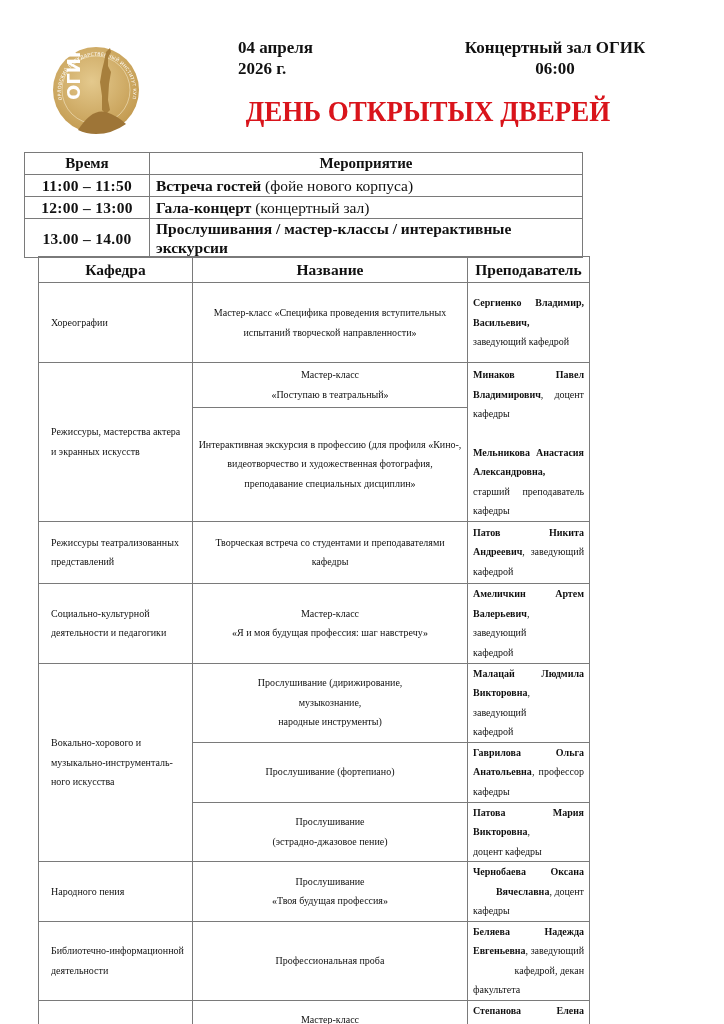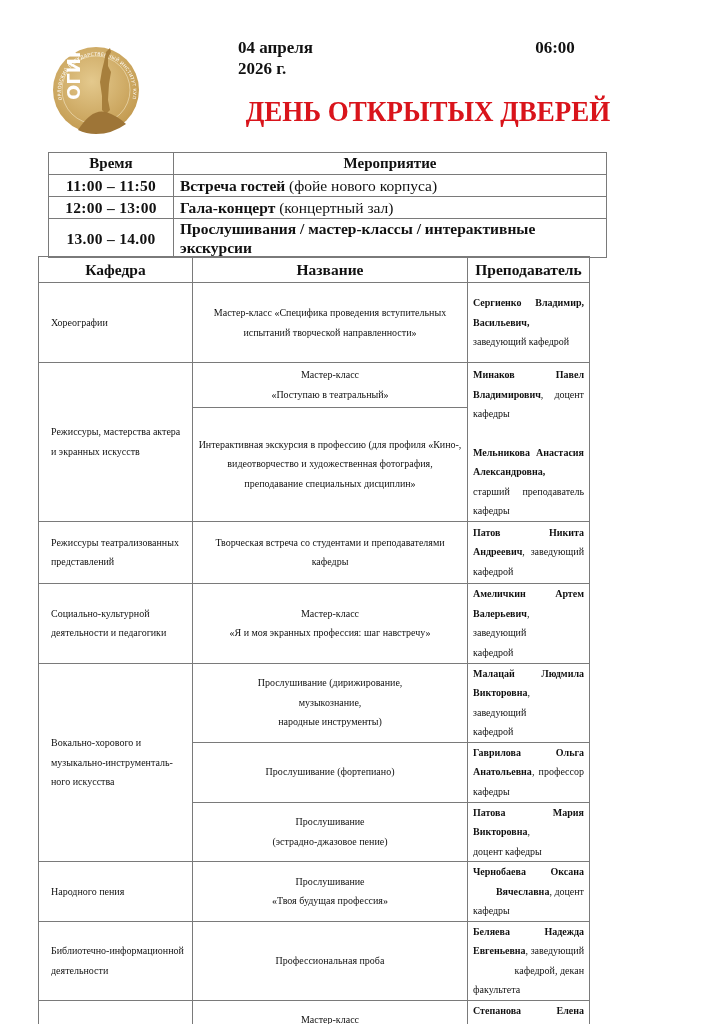--- a/index.html
+++ b/index.html
@@ -8,21 +8,21 @@
   .logo { position: absolute; left: 48px; top: 38px; width: 96px; height: 100px; }
   .hdr-date { position: absolute; left: 238px; top: 37px; width: 110px; 
               font-weight: bold; font-size: 17px; line-height: 21px; }
   .hdr-venue { position: absolute; left: 440px; top: 37px; width: 230px; text-align: center;
                font-weight: bold; font-size: 17px; line-height: 21px; }
   .title { position: absolute; left: 238px; top: 96px; width: 380px; text-align: center;
            font-weight: bold; font-size: 27px; color: #d9141b; letter-spacing: 0px;
            transform: scaleY(1.1); }
   table { border-collapse: collapse; position: absolute; }
   td, th { border: 1px solid #7a7a7a; padding: 0 4px; font-size: 15px; line-height: 19px; vertical-align: middle; }
-  .t1 { left: 48px; top: 152px; width: 559px; }
+  .t1 { left: 24px; top: 152px; width: 559px; }
   .t1 th { font-weight: bold; text-align: center; height: 21px; font-size: 15px; }
   .t1 td { height: 21px; font-size: 15.5px; }
   .t1 td.time { text-align: center; font-weight: bold; width: 116px; letter-spacing: 0.3px; }
   .t1 td.ev { text-align: left; padding-left: 6px; }
   .t1 td.ev b { font-weight: bold; }
   .t2 { left: 38px; top: 256px; width: 552px; }
   .t2 th { font-weight: bold; text-align: center; height: 25px; font-size: 15.5px; }
   .t2 td { font-size: 10px; line-height: 19.5px; }
   .t2 td.dept { width: 137px; text-align: left; padding-left: 12px; }
   .t2 td.name { width: 266px; text-align: center; }
@@ -55,20 +55,21 @@
     <path d="M30 92 Q44 70 58 74 Q70 78 78 86 Q64 96 48 96 Q38 96 30 92 Z" fill="#9e7537"></path>
     <text x="20" y="62" font-size="18" font-weight="bold" fill="#fff" font-family="DejaVu Sans, sans-serif" transform="rotate(-90 26 56)">ОГИК</text>
   </svg>
 </div>
 
 <div class="hdr-date">
   <div>04 апреля</div>
   <div>2026 г.</div>
 </div>
 <div class="hdr-venue">
+  <div>Концертный зал ОГИК</div>
   <div>06:00</div>
 </div>
 <div class="title">ДЕНЬ ОТКРЫТЫХ ДВЕРЕЙ</div>
 
 <table class="t1">
   <tbody>
       <tr>
     <th>Время</th>
     <th>Мероприятие</th>
   </tr>
@@ -131,21 +132,21 @@
     <td class="name">Творческая встреча со студентами и преподавателями кафедры</td>
     <td class="teacher mid">
       <span class="jl"><b>Патов Никита Андреевич</b><span>, заведующий кафедрой</span></span>
     </td>
   </tr>
 
   <tr style="height:80px">
     <td class="dept">Социально-культурной деятельности и педагогики</td>
     <td class="name">
       <span class="ll" style="text-align:center">Мастер-класс</span>
-      <span class="ll" style="text-align:center">«Я и моя экранных профессия: шаг навстречу»</span>
+      <span class="ll" style="text-align:center">«Я и моя будущая профессия: шаг навстречу»</span>
     </td>
     <td class="teacher mid">
       <span class="jl t-name"><span>Амеличкин</span> <span>Артем</span></span>
       <span class="jl"><b>Валерьевич</b>, <span>заведующий</span></span>
       <span class="ll">кафедрой</span>
     </td>
   </tr>
 
   <tr style="height:64px">
     <td class="dept" rowspan="3">Вокально-хорового и музыкально-инструменталь-ного искусства</td>

